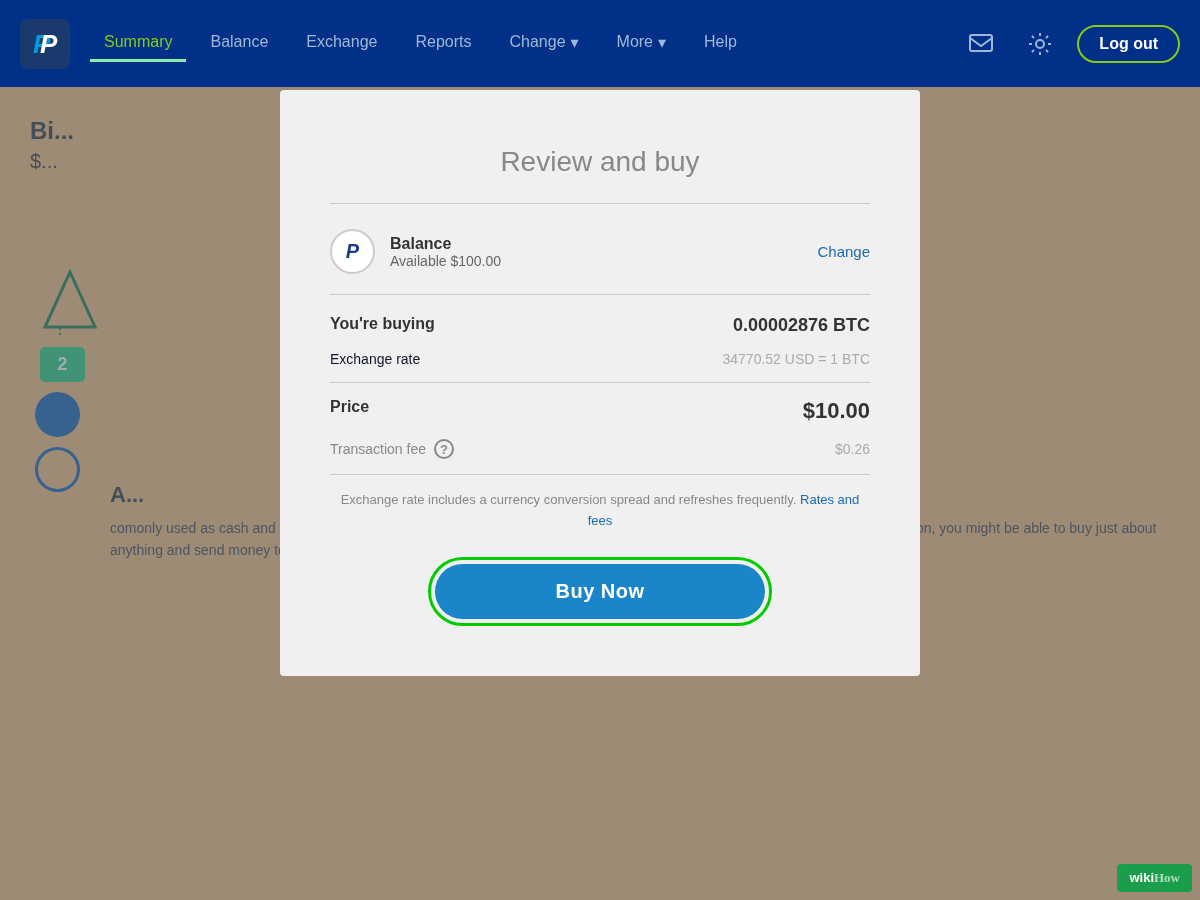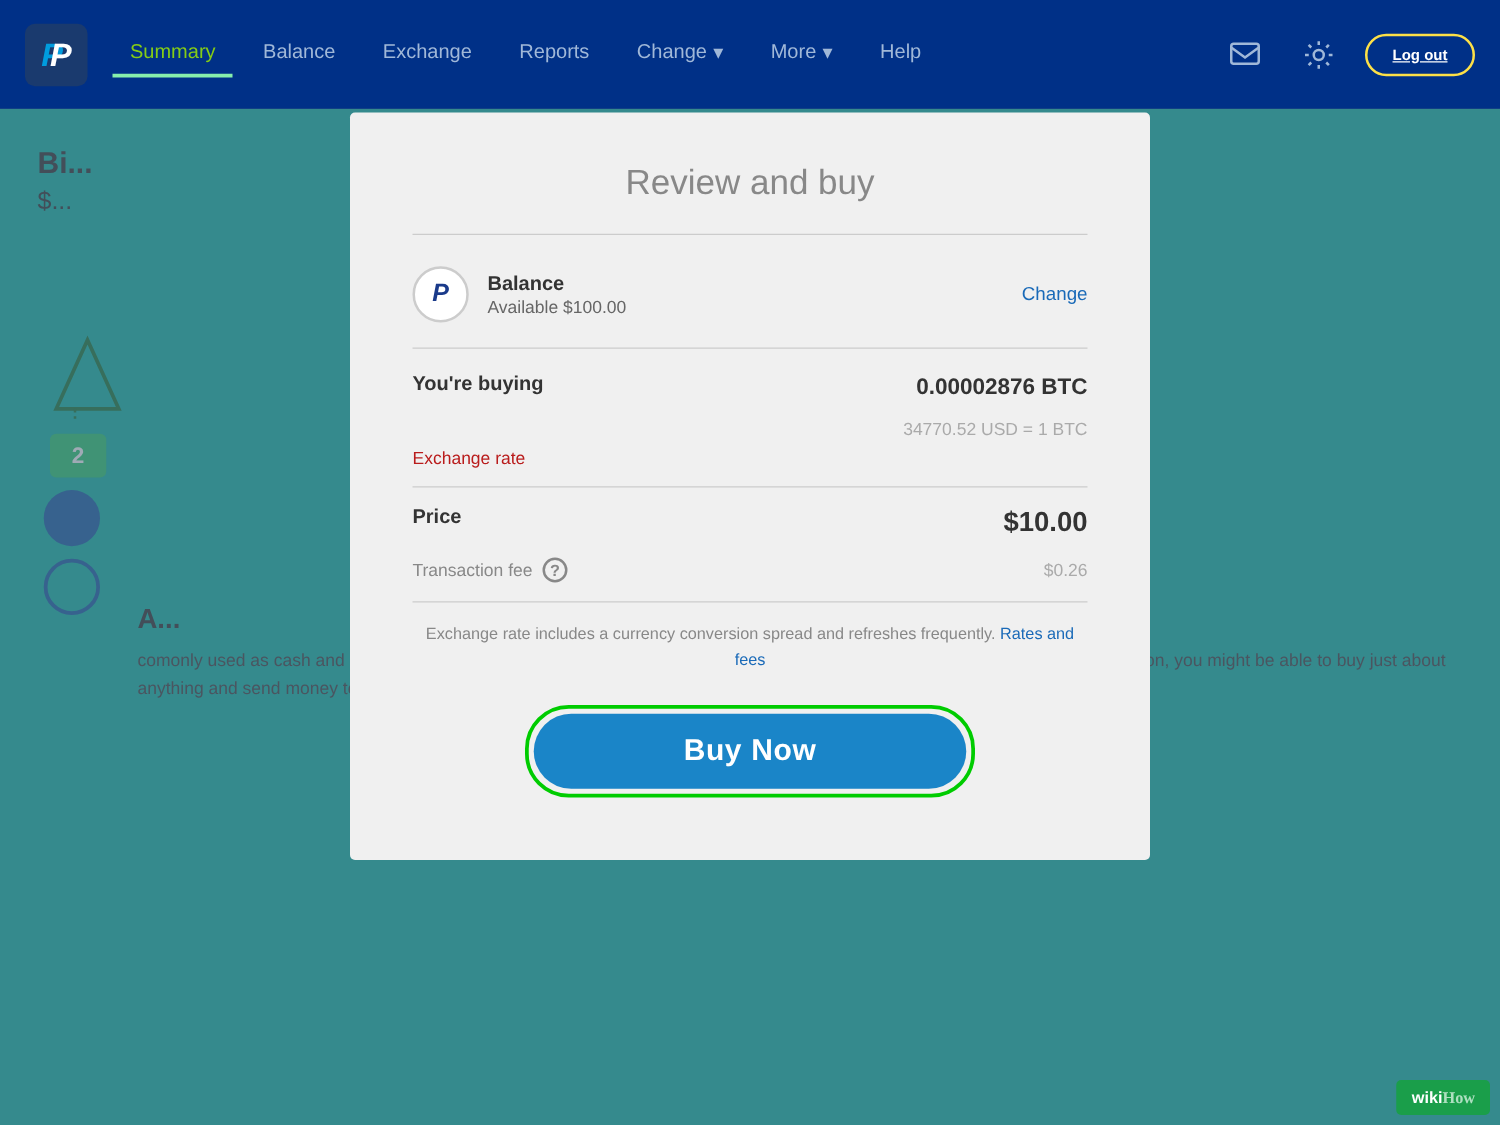--- a/index.html
+++ b/index.html
@@ -59,39 +59,38 @@
       background: transparent;
       border: none;
       cursor: pointer;
       color: #a0b8d8;
       display: flex;
       align-items: center;
       justify-content: center;
       border-radius: 50%;
     }
     .logout-btn {
-      border: 2px solid #fde047;
+      border: 2px solid #84cc16;
       color: #ffffff;
       background: transparent;
       padding: 8px 20px;
       border-radius: 25px;
       cursor: pointer;
-      font-size: 12px;
-      font-weight: bold;
-      text-decoration: underline;
+      font-size: 16px;
+      font-weight: bold;
     }
 
     
     .bg-content {
       position: absolute;
       top: 87px;
       left: 0;
       width: 100%;
       height: calc(900px - 87px);
-      background: #14b8a6;
+      background: #fdba74;
       padding: 30px;
       z-index: 1;
     }
     .bg-title { font-size: 24px; font-weight: bold; color: #333; margin-bottom: 5px; }
     .bg-price { font-size: 20px; color: #333; margin-bottom: 30px; }
     .bg-icon {
       position: absolute;
       left: 40px;
       top: 180px;
     }
@@ -161,21 +160,21 @@
     
     .modal {
       position: absolute;
       top: 90px;
       left: 50%;
       transform: translateX(-50%);
       width: 640px;
       background: #f0f0f0;
       border-radius: 4px;
       z-index: 20;
-      padding: 40px 50px 50px;
+      padding: 56px 50px 50px;
     }
     .modal-title {
       font-size: 28px;
       color: #888;
       text-align: center;
       margin-bottom: 25px;
       font-weight: normal;
     }
     .modal-divider {
       border: none;
@@ -235,22 +234,21 @@
       align-items: flex-start;
       margin-bottom: 15px;
     }
     .detail-label {
       font-size: 16px;
       font-weight: bold;
       color: #333;
     }
     .detail-label-light {
       font-size: 14px;
-      color: #b91c1c;
-      margin-top: 23px;
+      color: #0f172a;
     }
     .detail-value {
       font-size: 18px;
       font-weight: bold;
       color: #333;
     }
     .detail-value-light {
       font-size: 14px;
       color: #aaa;
     }
@@ -320,21 +318,21 @@
     }
     .buy-now-outer {
       border: 3px solid #00cc00;
       border-radius: 35px;
       padding: 4px;
       display: inline-block;
     }
     .buy-now-btn {
       background: #1a85c8;
       color: white;
-      font-size: 24px;
+      font-size: 20px;
       font-weight: bold;
       border: none;
       border-radius: 30px;
       padding: 16px 120px;
       cursor: pointer;
       letter-spacing: 0.5px;
     }
 
     
     .wikihow-badge {

